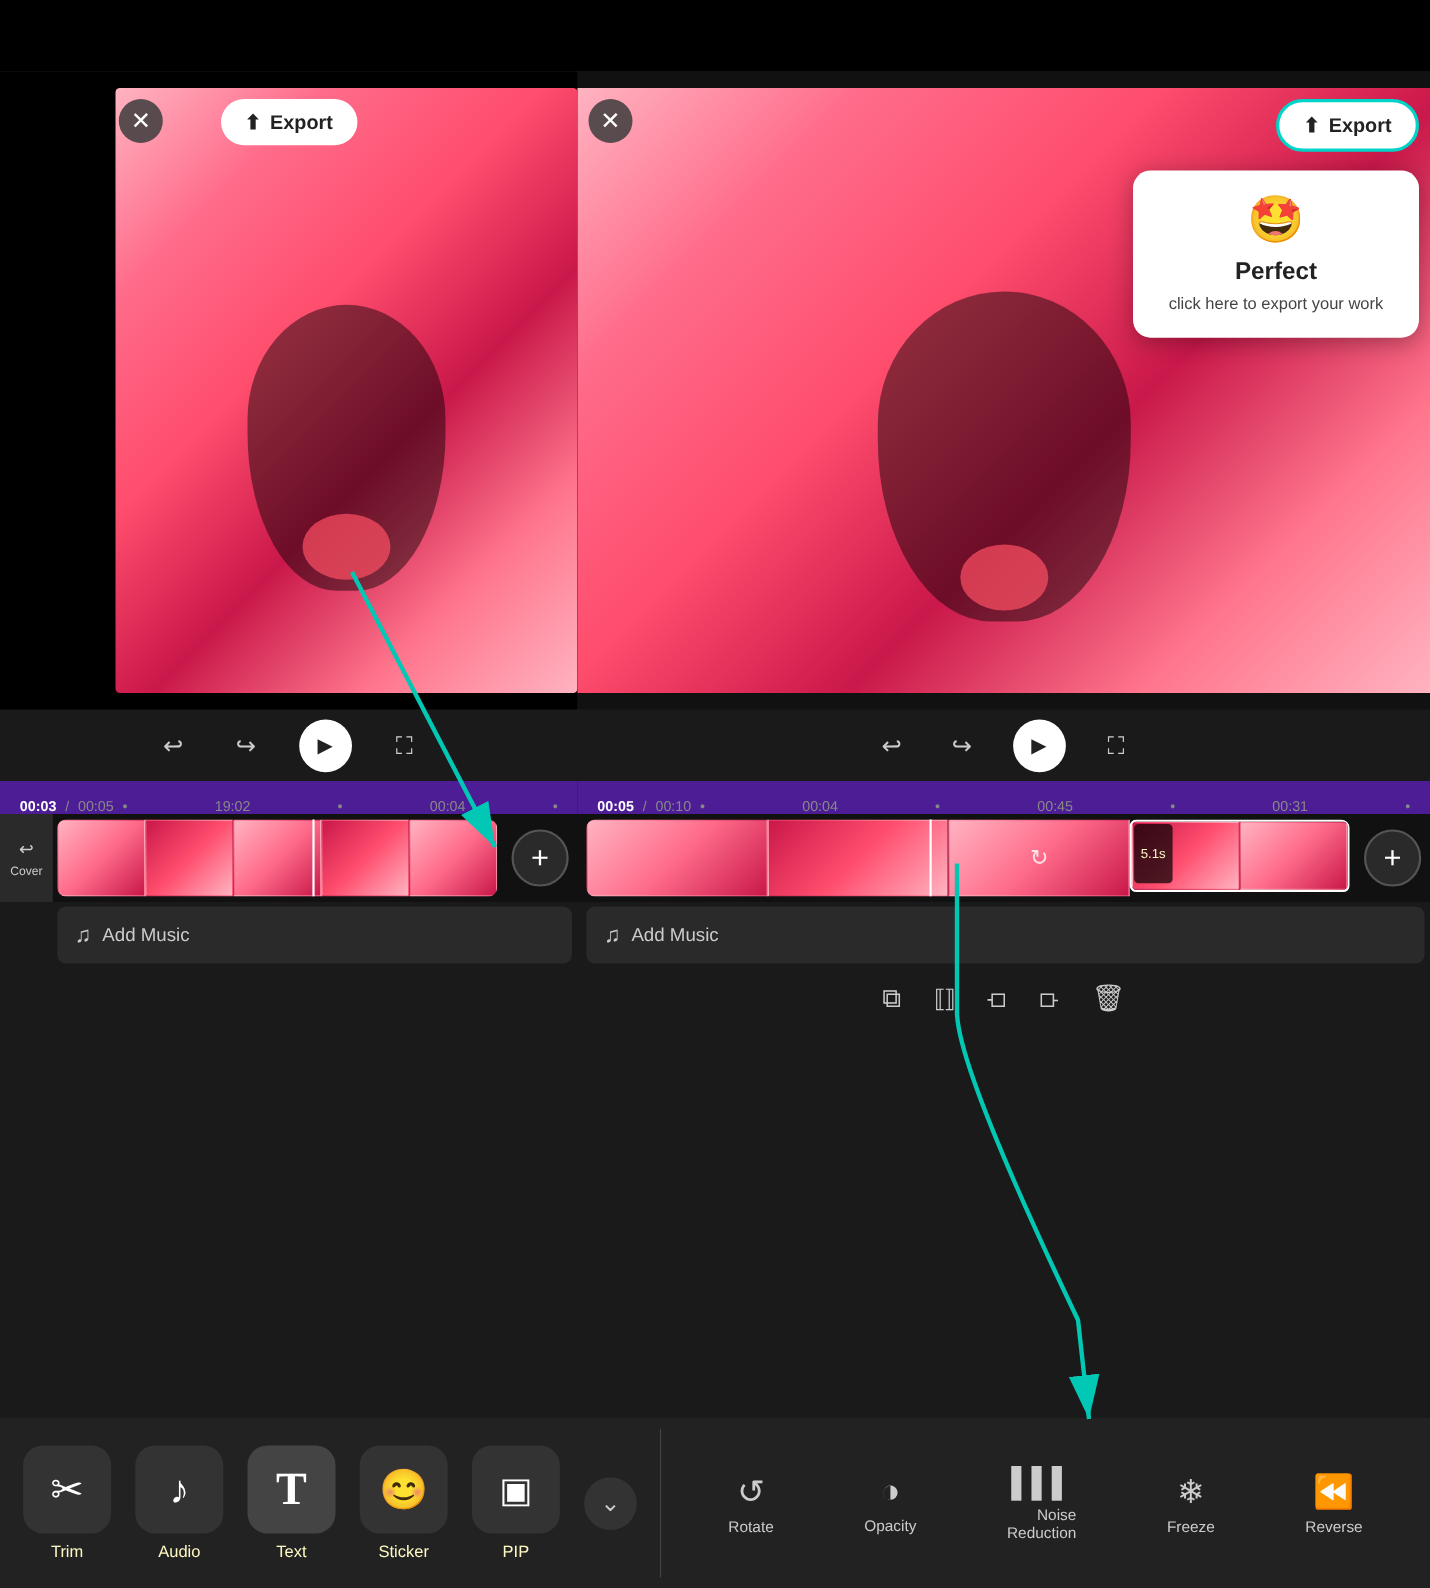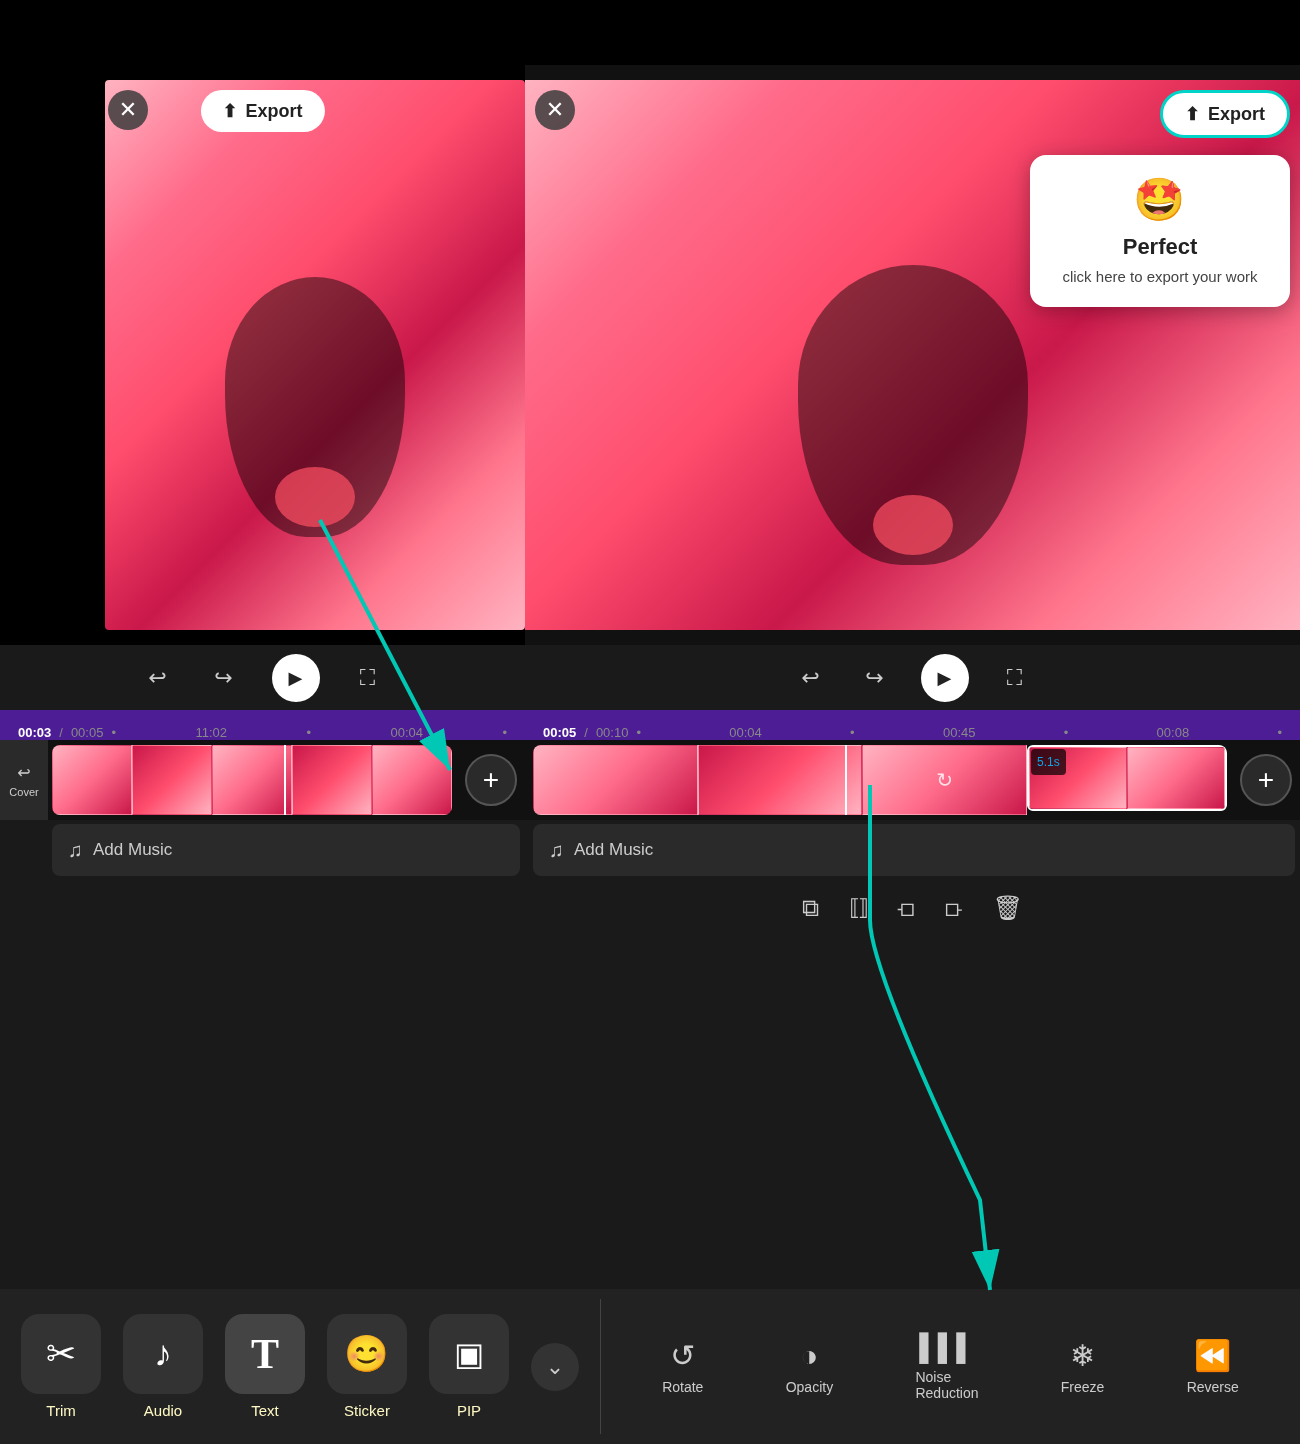--- a/index.html
+++ b/index.html
@@ -365,23 +365,23 @@
       margin: 4px 5px 4px 52px;
       border-radius: 8px;
     }
 
     
     .segment-duration-badge {
       position: absolute;
       top: 2px;
       left: 2px;
       background: rgba(0,0,0,0.7);
-      color: #0ea5e9;
+      color: #fef9c3;
       font-size: 12px;
-      padding: 6px 6px;
+      padding: 20px 6px;
       border-radius: 4px;
       z-index: 5;
     }
 
     
     .edit-toolbar {
       display: flex;
       align-items: center;
       justify-content: center;
       gap: 30px;
@@ -561,21 +561,21 @@
 <div class="timeline-section">
 
   <div class="timeline-left">
 
     <div class="time-ruler">
       <span class="current-time">00:03</span>
       <span>/</span>
       <span>00:05</span>
       <div class="ruler-marks">
         <span>•</span>
-        <span>11:02</span>
+        <span>19:02</span>
         <span>•</span>
         <span>00:04</span>
         <span>•</span>
       </div>
     </div>
 
     <div class="video-strip-container" style="position:relative;">
       <div class="cover-label">
         <span style="font-size:16px;">↩</span>
         <span style="font-size:11px;">Cover</span>
@@ -602,21 +602,21 @@
     <div class="time-ruler">
       <span class="current-time">00:05</span>
       <span>/</span>
       <span>00:10</span>
       <div class="ruler-marks">
         <span>•</span>
         <span>00:04</span>
         <span>•</span>
         <span>00:45</span>
         <span>•</span>
-        <span>00:08</span>
+        <span>00:31</span>
         <span>•</span>
       </div>
     </div>
 
     <div class="video-strip-container" style="position:relative;">
       <div class="video-strip" style="margin-left:8px;">
         <div class="video-thumb"></div>
         <div class="video-thumb"></div>
         <div class="video-thumb" style="position:relative; min-width:30px;">
 
@@ -709,21 +709,21 @@
     <div class="right-tool-item">
       <span class="right-tool-icon">↺</span>
       <span class="right-tool-label">Rotate</span>
     </div>
     <div class="right-tool-item">
       <span class="right-tool-icon">◑</span>
       <span class="right-tool-label">Opacity</span>
     </div>
     <div class="right-tool-item">
       <span class="right-tool-icon" style="font-size:26px;">▌▌▌</span>
-      <span class="right-tool-label" style="text-align:left;">Noise<br>Reduction</span>
+      <span class="right-tool-label" style="text-align:right;">Noise<br>Reduction</span>
     </div>
     <div class="right-tool-item">
       <span class="right-tool-icon">❄</span>
       <span class="right-tool-label">Freeze</span>
     </div>
     <div class="right-tool-item">
       <span class="right-tool-icon">⏪</span>
       <span class="right-tool-label">Reverse</span>
     </div>
   </div>

